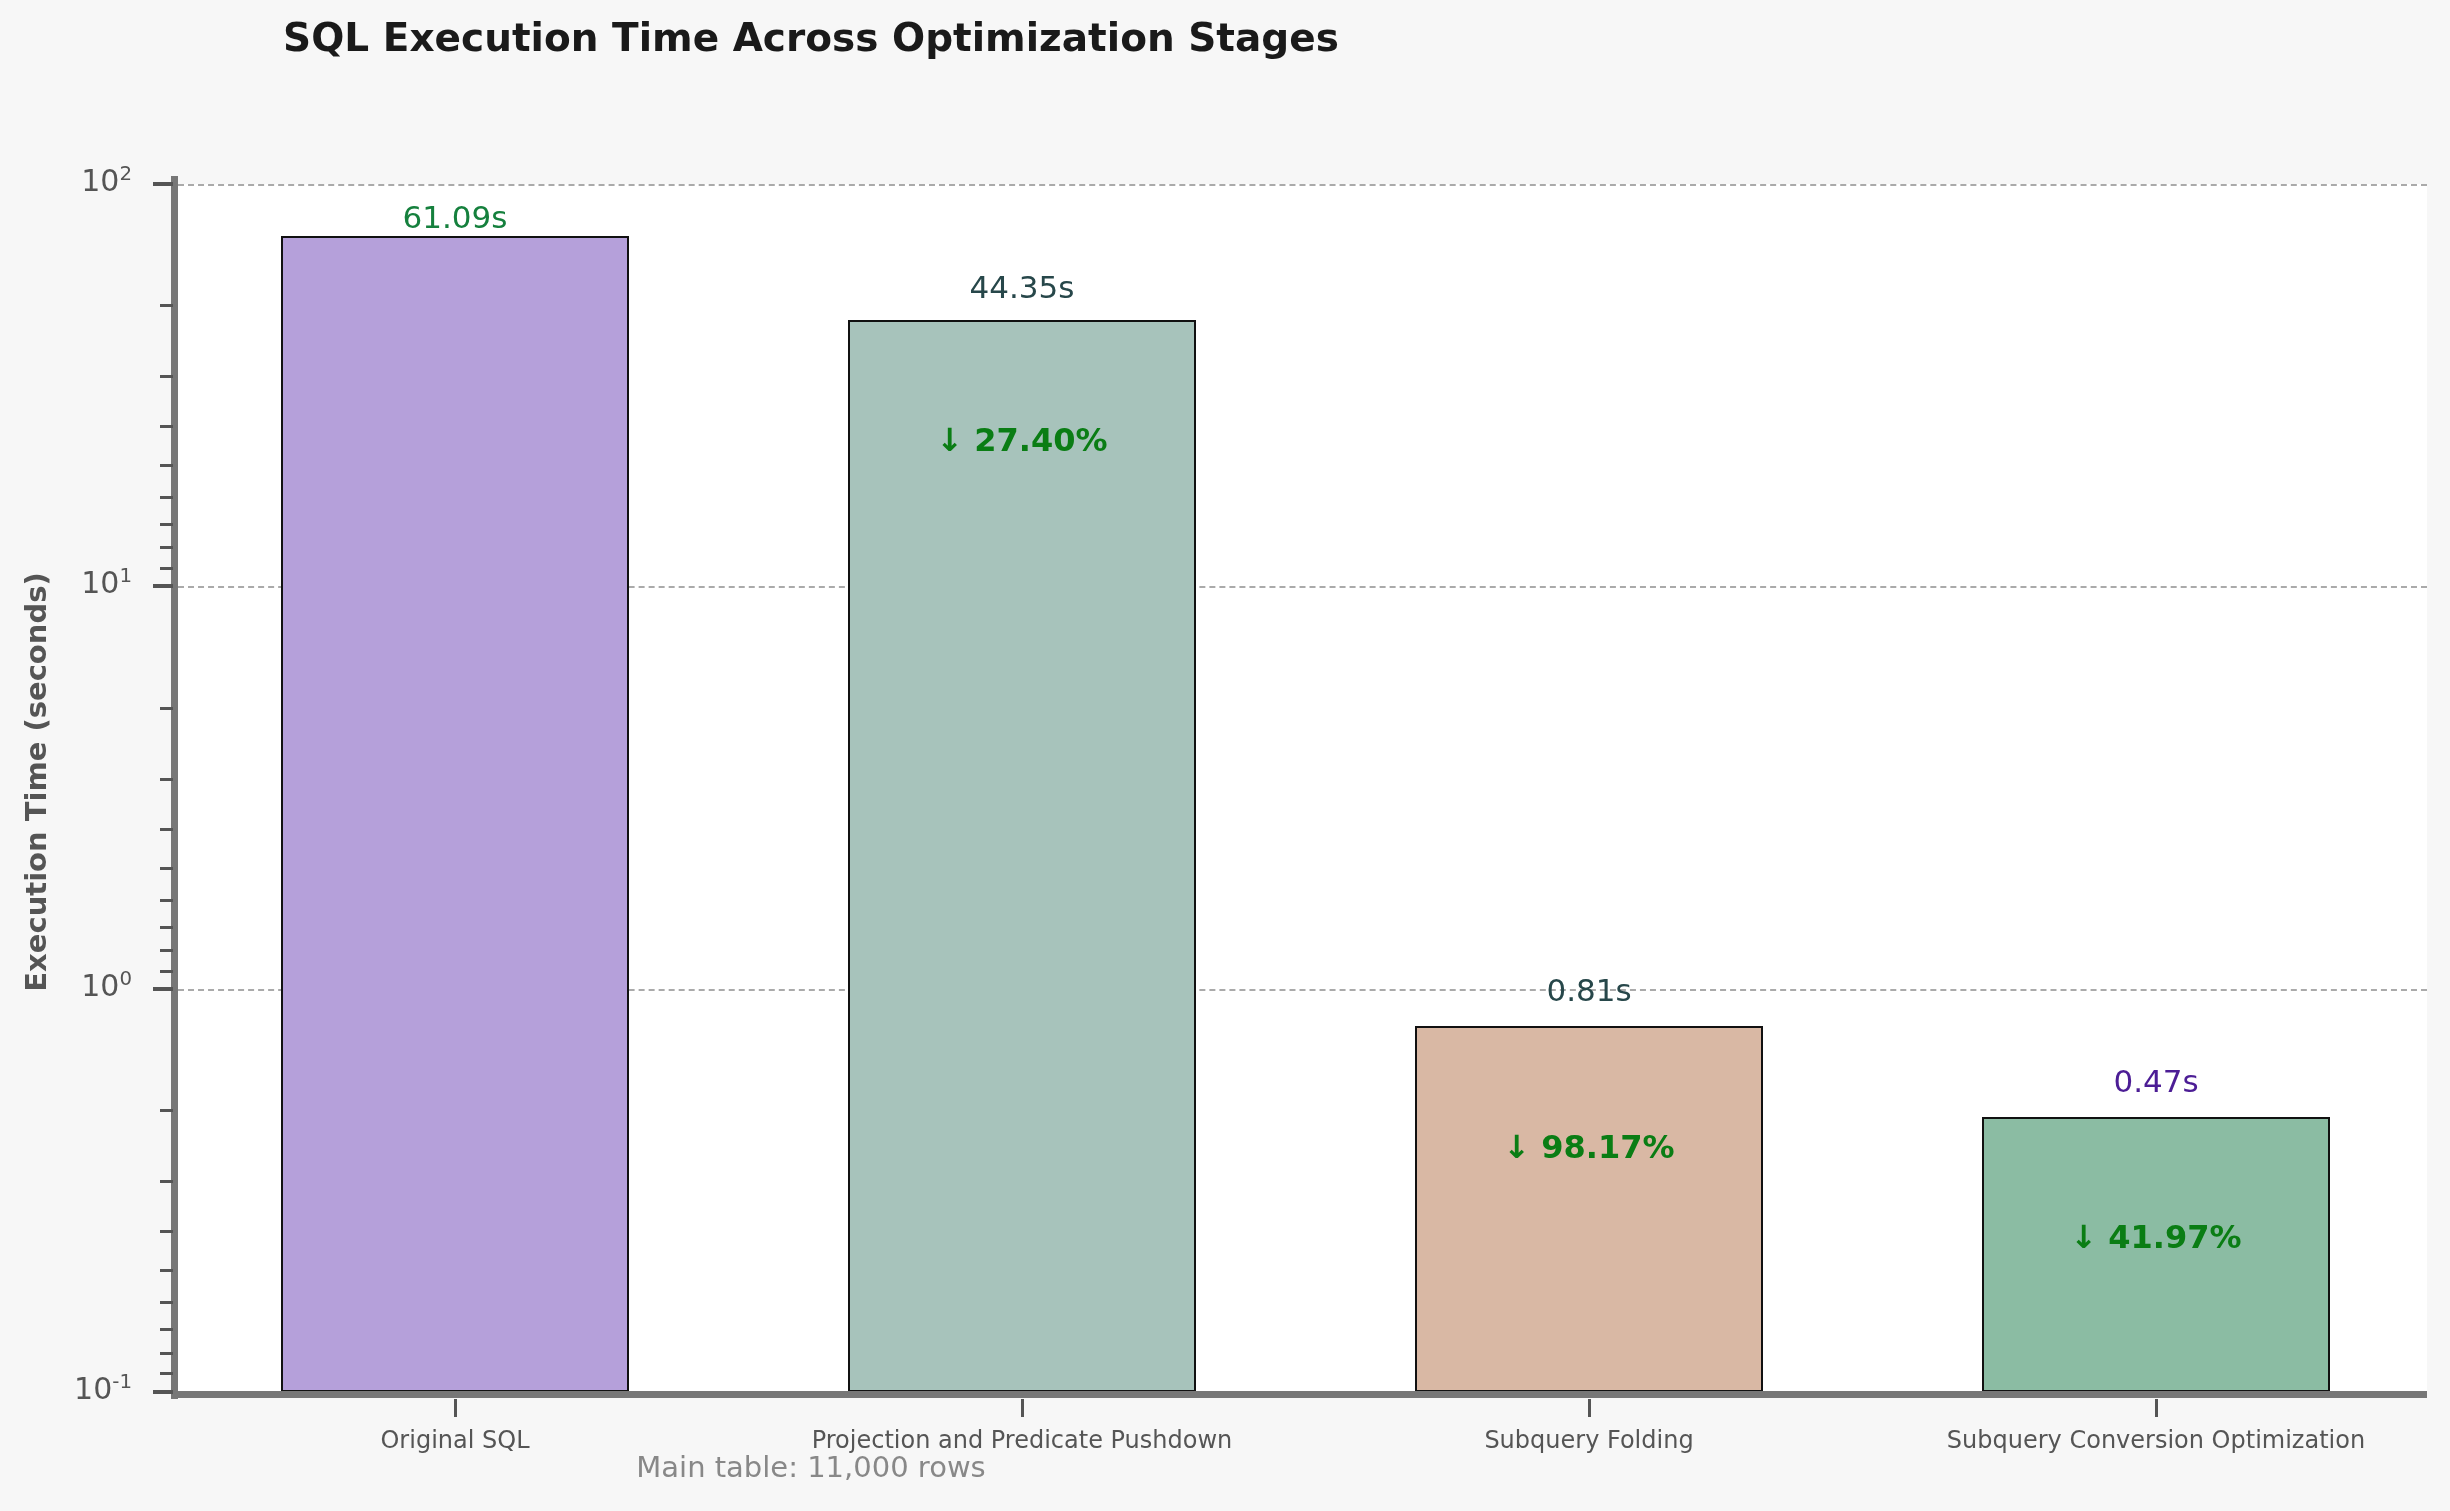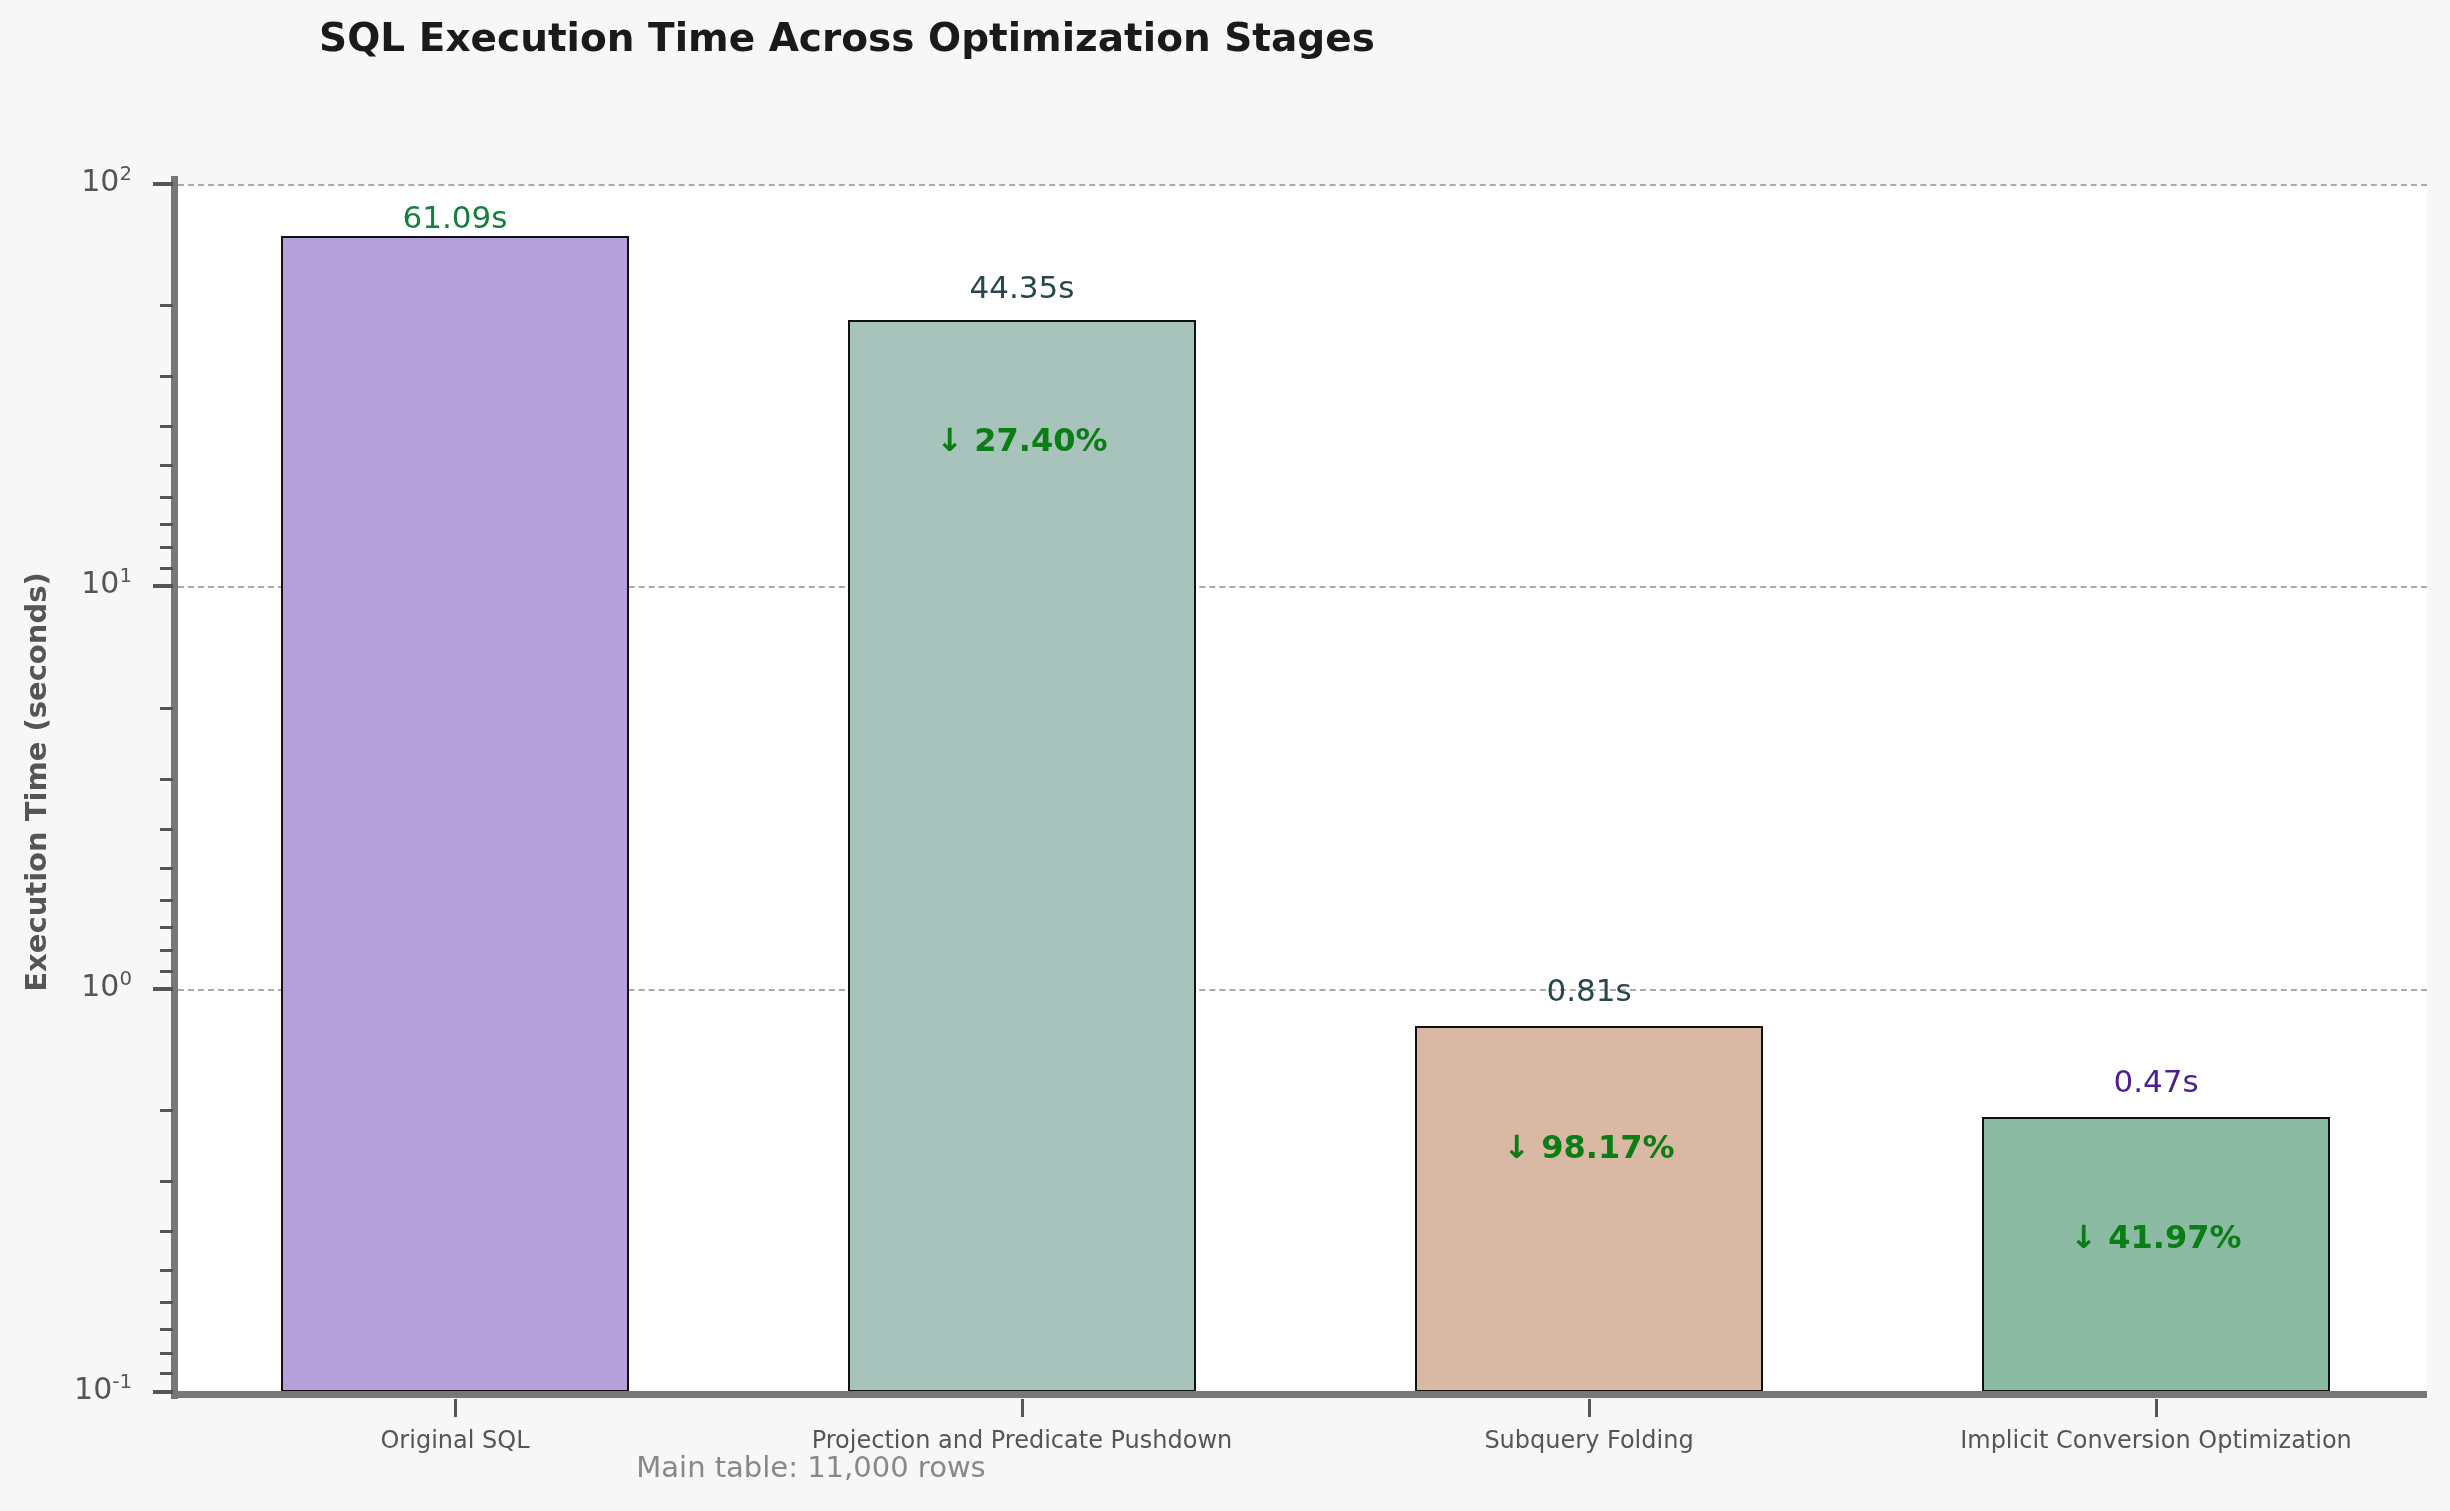--- a/index.html
+++ b/index.html
@@ -25,21 +25,20 @@
     position: absolute;
     left: 0;
     top: 15px;
     width: 1622px;
     text-align: center;
     font-size: 39px;
     font-weight: bold;
     color: #1a1a1a;
     line-height: 1.18;
     letter-spacing: 0px;
-    padding-left: 36px;
   }
   #chart-title .line2 { display: block; }
 
   
   #ylabel {
     position: absolute;
     left: -461px;
     top: 765px;
     width: 993px;
     text-align: center;
@@ -234,21 +233,21 @@
       <div class="ytick-minor" style="top: 1372px;"></div>
     </div>
   <div id="xticks-layer">
       <div class="xtick-mark" style="left: 454px;"></div>
       <div class="xtick-label" style="left: 455px;">Original SQL</div>
       <div class="xtick-mark" style="left: 1021px;"></div>
       <div class="xtick-label" style="left: 1022px;">Projection and Predicate Pushdown</div>
       <div class="xtick-mark" style="left: 1588px;"></div>
       <div class="xtick-label" style="left: 1589px; text-align: center;">Subquery Folding</div>
       <div class="xtick-mark" style="left: 2155px;"></div>
-      <div class="xtick-label" style="left: 2156px;">Implicit Conversion Optimization</div>
+      <div class="xtick-label" style="left: 2156px;">Subquery Conversion Optimization</div>
     </div>
   <div id="bar-labels-layer">
       <div class="bar-value-label" style="left: 455px; top: 199px; color: #15803d;">61.09s</div>
       <div class="bar-value-label" style="left: 1022px; top: 269px; color: rgb(39, 71, 74);">44.35s</div>
       <div class="bar-pct-label" style="left: 1022px; top: 421px; color: rgb(10, 125, 20);">↓ 27.40%</div>
       <div class="bar-value-label" style="left: 1589px; top: 972px; color: rgb(39, 71, 74);">0.81s</div>
       <div class="bar-pct-label" style="left: 1589px; top: 1128px; color: rgb(10, 125, 20);">↓ 98.17%</div>
       <div class="bar-value-label" style="left: 2156px; top: 1063px; color: #4c1d95;">0.47s</div>
       <div class="bar-pct-label" style="left: 2156px; top: 1218px; color: rgb(10, 125, 20);">↓ 41.97%</div>
     </div>

